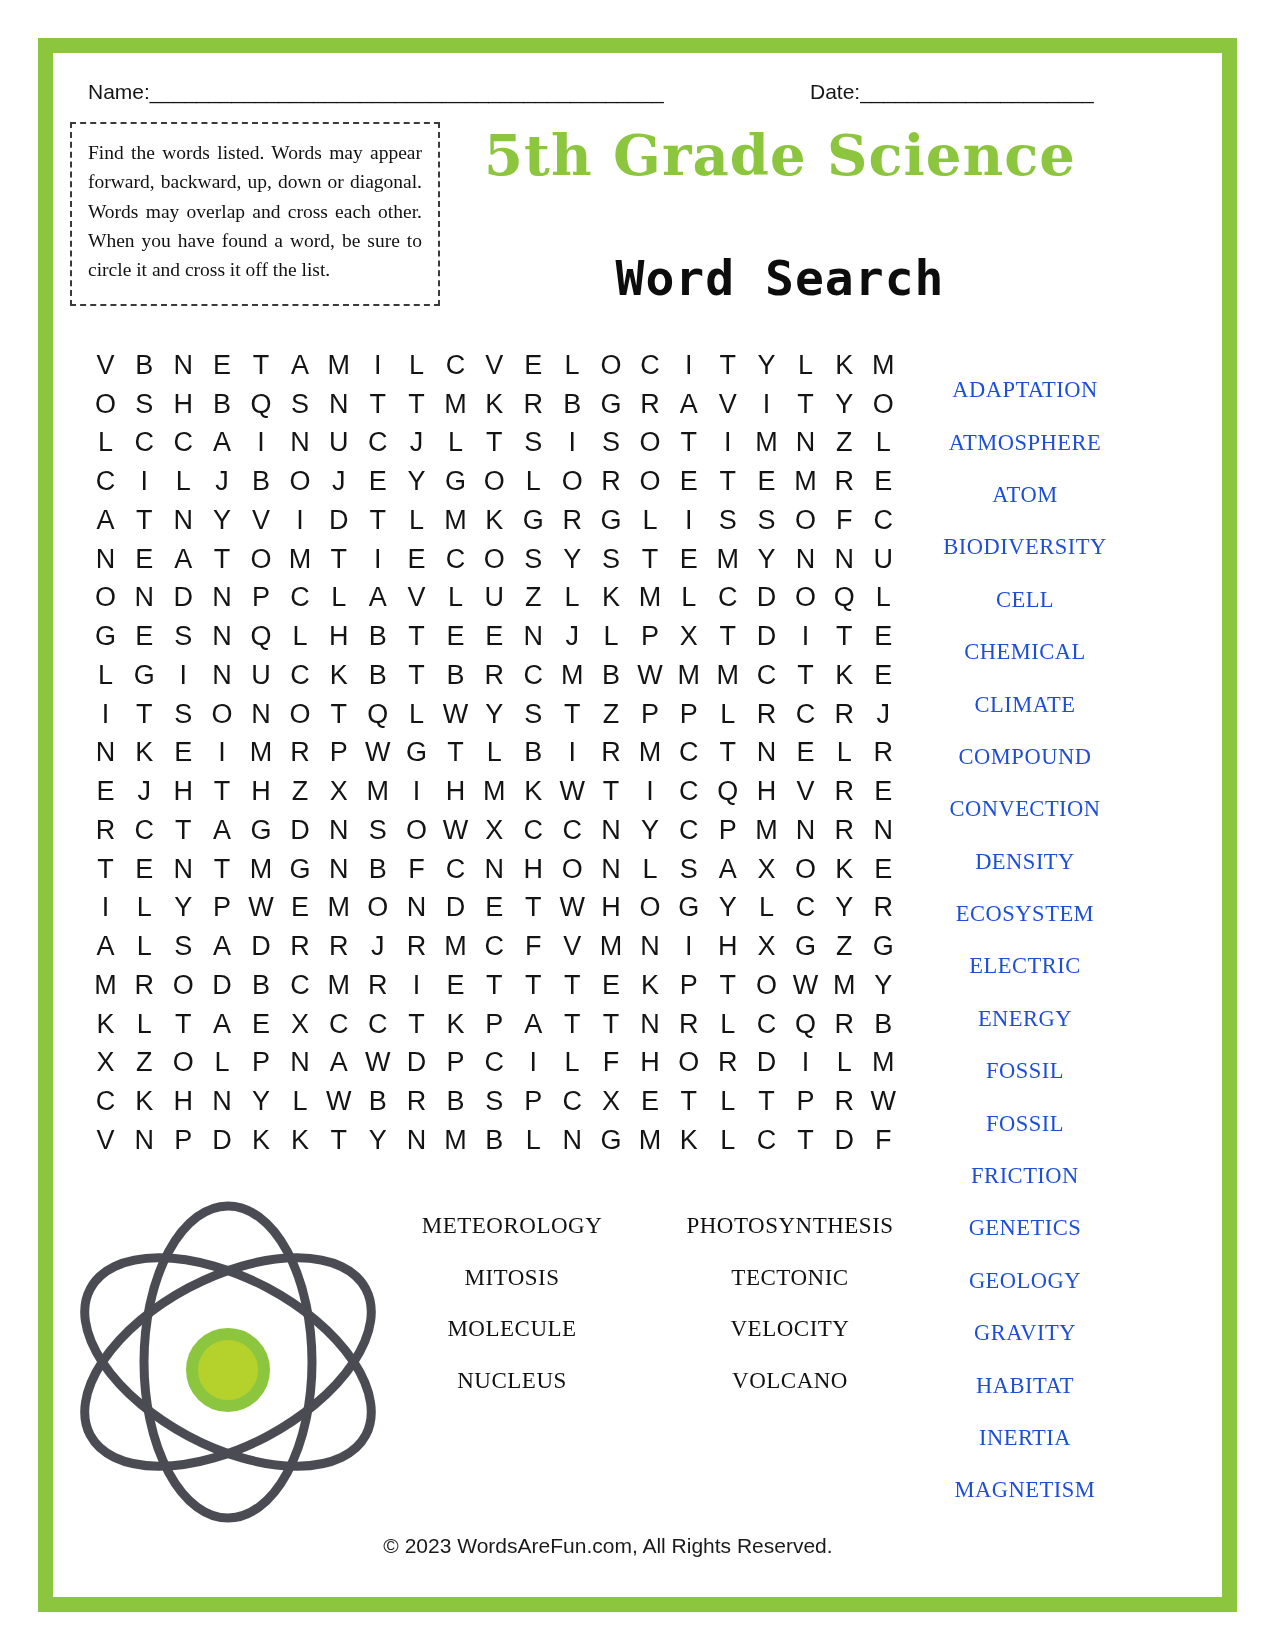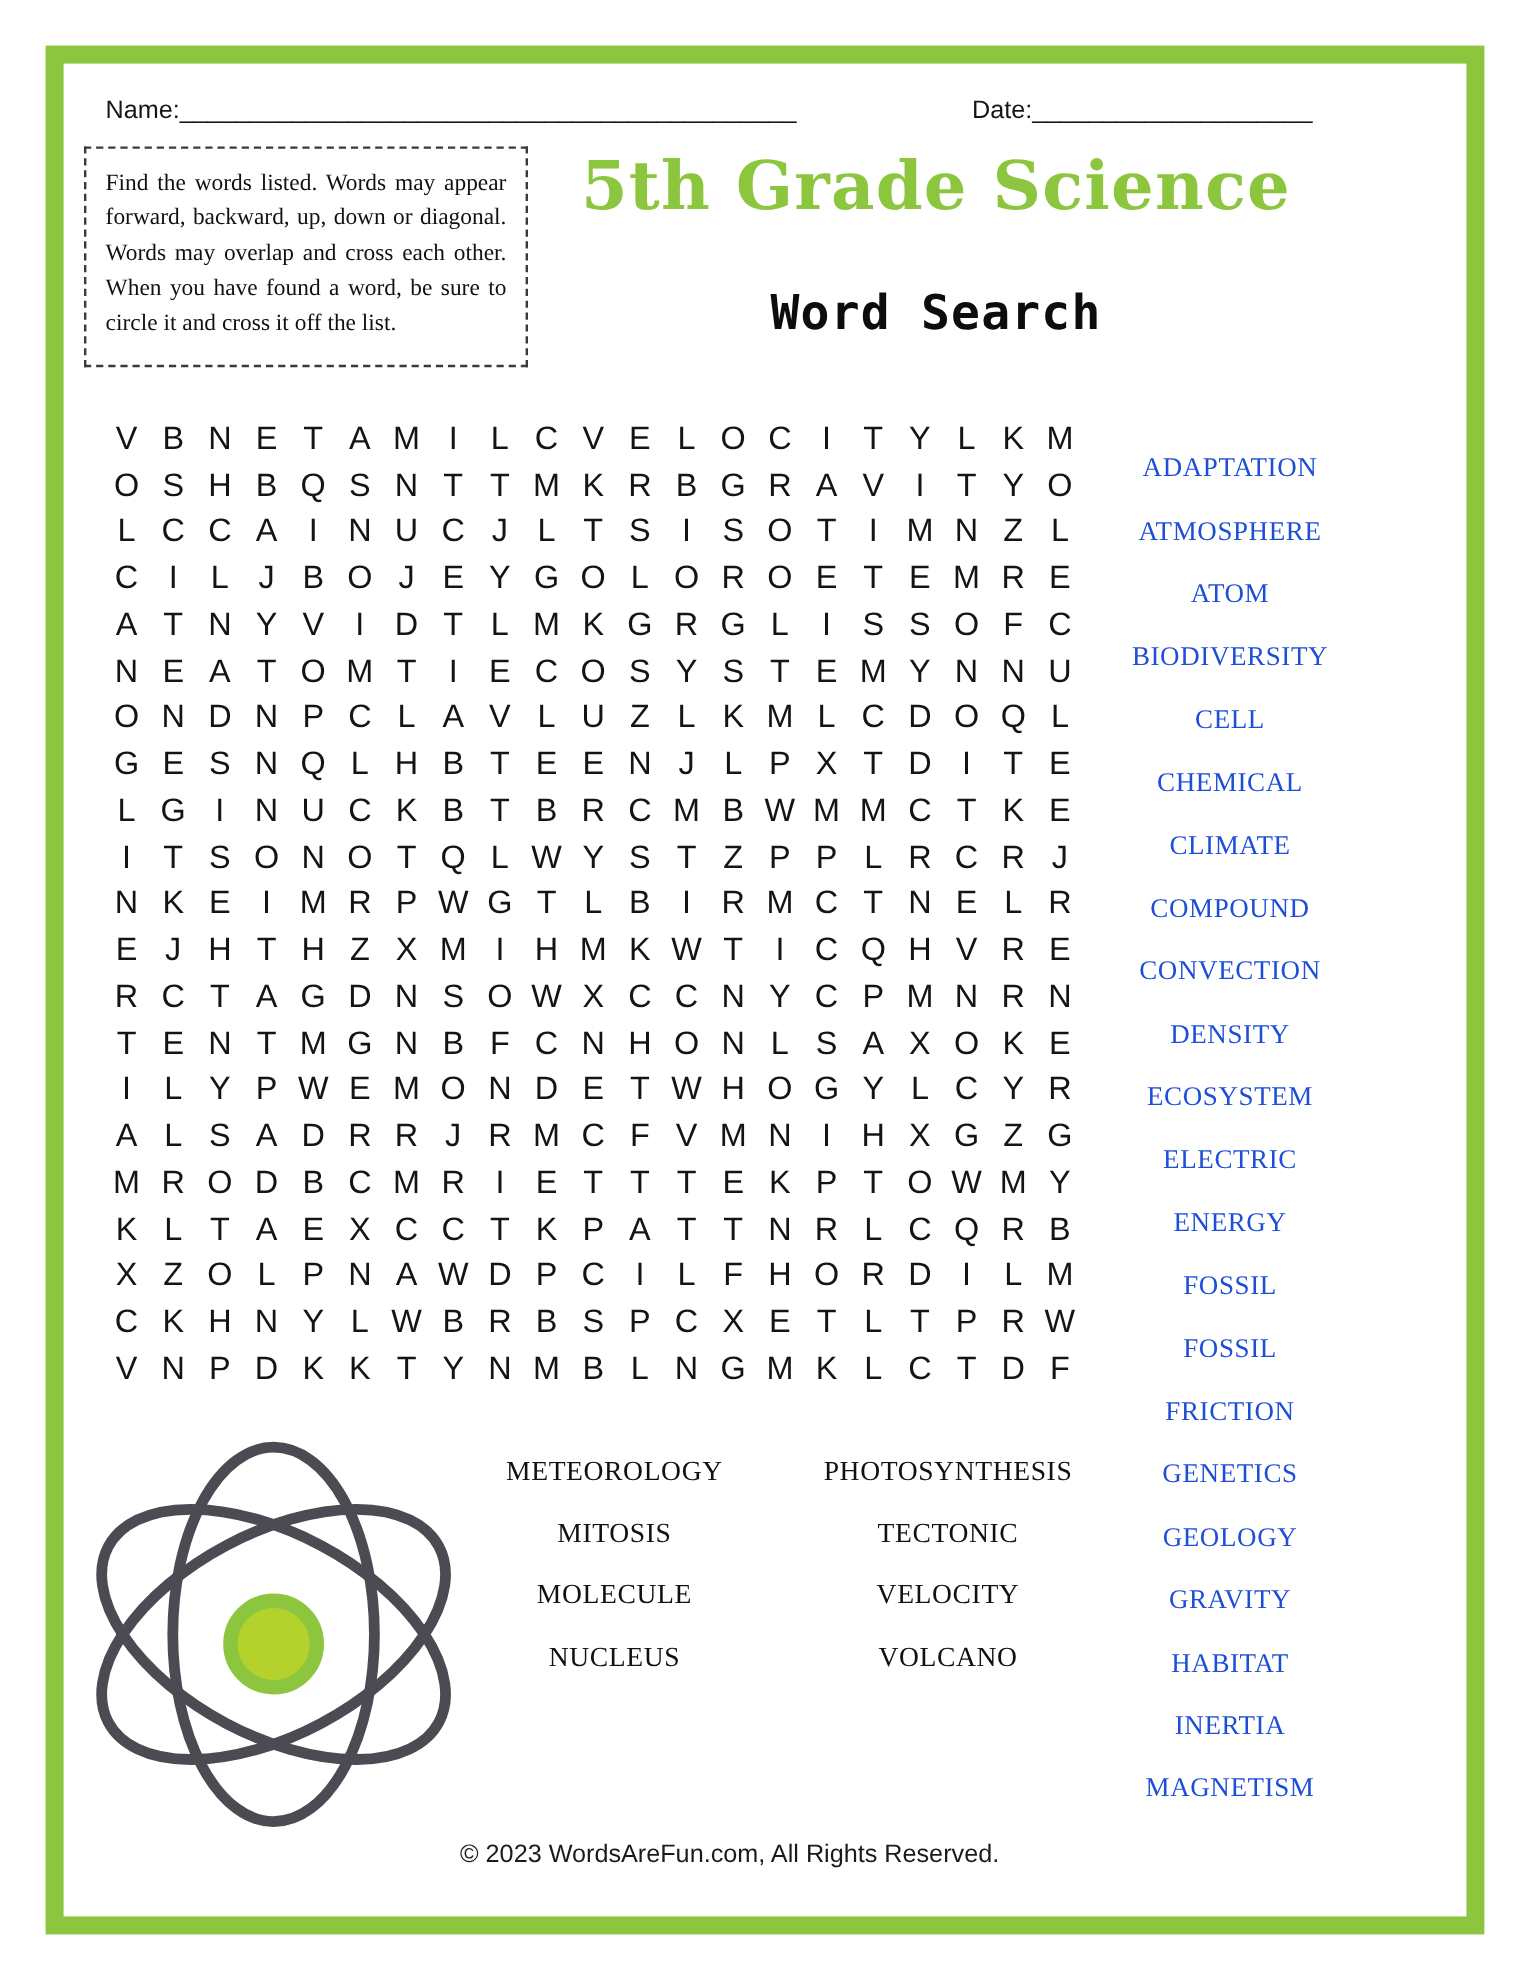--- a/index.html
+++ b/index.html
@@ -27,22 +27,22 @@
     border:2px dashed #3a3a3a;padding:14px 16px 10px 16px;
     font-family:"Liberation Serif",serif;font-size:19.5px;line-height:1.5;
     text-align:justify;color:#111;
   }
   .title{
     position:absolute;left:450px;top:125px;width:660px;text-align:center;
     font-family:"DejaVu Serif",serif;font-weight:700;font-size:56px;line-height:1.1;
     color:var(--green);letter-spacing:1px;white-space:nowrap;
   }
   .subtitle{
-    position:absolute;left:450px;top:238px;width:660px;text-align:center;
-    font-family:"DejaVu Sans Mono",monospace;font-weight:700;font-size:40px;
+    position:absolute;left:450px;top:250px;width:660px;text-align:center;
+    font-family:"DejaVu Sans Mono",monospace;font-weight:700;font-size:48px;
     color:#0d0d0d;letter-spacing:1px;white-space:nowrap;
   }
   
   .word-grid{
     position:absolute;left:86px;top:346px;
     display:grid;grid-template-columns:repeat(21,38.9px);grid-auto-rows:38.75px;
   }
   .grid-cell{
     display:flex;align-items:center;justify-content:center;
     font-family:"Liberation Sans",sans-serif;font-size:27px;color:#141414;

